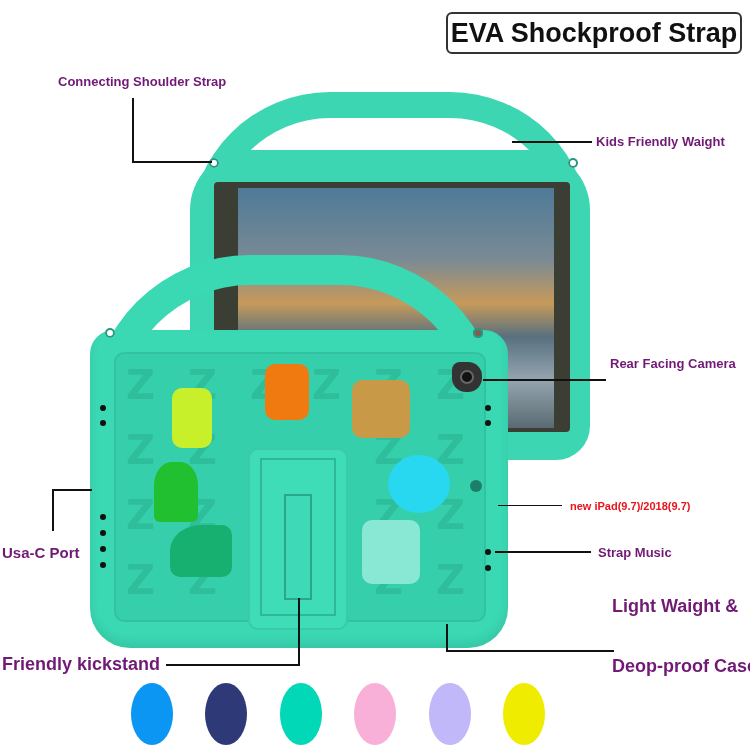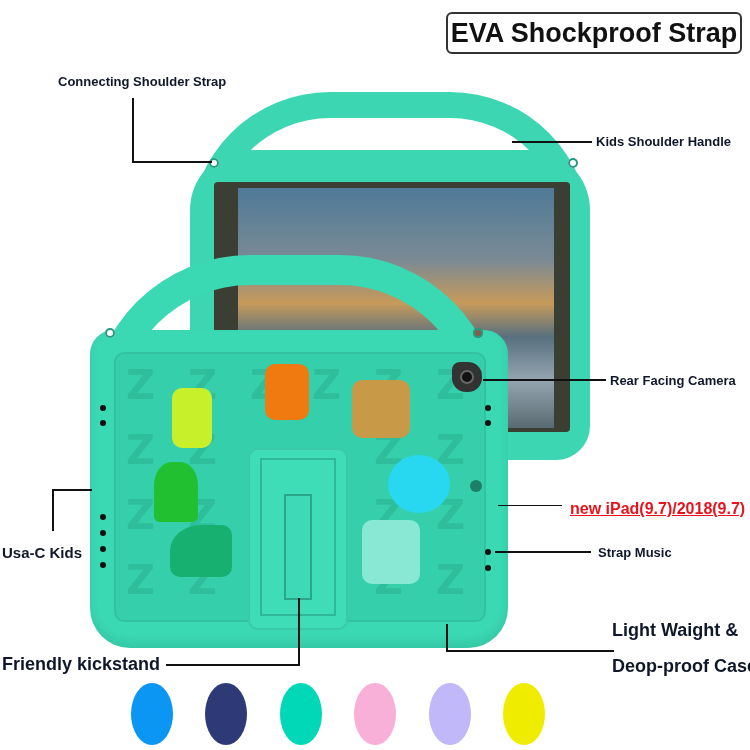--- a/index.html
+++ b/index.html
@@ -1,23 +1,23 @@
 <!DOCTYPE html>
 <html><head>
 <meta charset="utf-8">
 <style>
   html, body { margin:0; padding:0; background:#ffffff; }
   body { width:750px; height:750px; position:relative; overflow:hidden; font-family:"Liberation Sans", sans-serif; }
   .abs { position:absolute; }
   .title-box { left:446px; top:12px; width:296px; height:42px; border:2px solid #333; border-radius:6px; box-sizing:border-box; display:flex; align-items:center; justify-content:center; font-weight:bold; font-size:27px; color:#111; background:#fff; }
-  .label { font-weight:bold; color:#0f172a; white-space:nowrap; }
+  .label { font-weight:bold; color:#701a75; white-space:nowrap; }
   .lbl-sm { font-size:13px; }
   .lbl-md { font-size:15px; }
   .lbl-lg { font-size:18px; }
-  .lbl-red { color:#e8141c; font-size:16px;text-decoration:underline; }
+  .lbl-red { color:#e8141c; font-size:11px; }
   .line { background:#111; }
   
   .back-case { left:190px; top:150px; width:400px; height:310px; background:#3dd6b3; border-radius:60px 60px 34px 34px; }
   .back-handle { left:190px; top:92px; width:400px; height:140px; border:26px solid #3dd6b3; border-bottom:none; border-radius:200px 200px 0 0; box-sizing:border-box; }
   .screen-bezel { left:214px; top:182px; width:356px; height:250px; background:#3b3f33; border-radius:4px; }
   .screen { left:238px; top:188px; width:316px; height:240px; background:linear-gradient(180deg,#4f7a98 0%,#7a8a94 30%,#c79a5a 48%,#58707f 62%,#95a5b0 80%,#5a6a72 100%); }
   
   .front-handle { left:90px; top:255px; width:410px; height:160px; border:30px solid #3ad8b3; border-bottom:none; border-radius:210px 210px 0 0; box-sizing:border-box; }
   .front-case { left:90px; top:330px; width:418px; height:318px; background:#3ad8b3; border-radius:24px 24px 40px 40px; box-shadow: inset 0 -6px 10px rgba(0,0,0,0.08); }
   .front-panel { left:114px; top:352px; width:372px; height:270px; background:#36cfab; border-radius:10px; box-shadow: inset 0 0 0 2px rgba(0,0,0,0.06); }
@@ -93,41 +93,41 @@
 <div class="abs dot" style="left:485px;top:405px;"></div>
 <div class="abs dot" style="left:485px;top:420px;"></div>
 <div class="abs dot" style="left:485px;top:549px;"></div>
 <div class="abs dot" style="left:485px;top:565px;"></div>
 <div class="abs" style="left:470px;top:480px;width:12px;height:12px;border-radius:50%;background:#1e7f68;"></div>
 
 <div class="abs label lbl-sm" style="left:58px;top:74px;">Connecting Shoulder Strap</div>
 <div class="abs line" style="left:132px;top:98px;width:2px;height:64px;"></div>
 <div class="abs line" style="left:132px;top:161px;width:80px;height:2px;"></div>
 
-<div class="abs label lbl-sm" style="left:596px;top:134px;">Kids Shoulder Handle</div>
+<div class="abs label lbl-sm" style="left:596px;top:134px;">Kids Friendly Waight</div>
 <div class="abs line" style="left:512px;top:141px;width:80px;height:2px;"></div>
 
-<div class="abs label lbl-sm" style="left:610px;top:373px;">Rear Facing Camera</div>
+<div class="abs label lbl-sm" style="left:610px;top:356px;">Rear Facing Camera</div>
 <div class="abs line" style="left:483px;top:379px;width:123px;height:2px;"></div>
 
 <div class="abs label lbl-red" style="left:570px;top:500px;">new iPad(9.7)/2018(9.7)</div>
 <div class="abs line" style="left:498px;top:505px;width:64px;height:1px;"></div>
 
 <div class="abs label lbl-sm" style="left:598px;top:545px;">Strap Music</div>
 <div class="abs line" style="left:495px;top:551px;width:96px;height:2px;"></div>
 
-<div class="abs label lbl-md" style="left:2px;top:544px;">Usa-C Kids</div>
+<div class="abs label lbl-md" style="left:2px;top:544px;">Usa-C Port</div>
 <div class="abs line" style="left:52px;top:489px;width:2px;height:42px;"></div>
 <div class="abs line" style="left:52px;top:489px;width:40px;height:2px;"></div>
 
 <div class="abs label lbl-lg" style="left:2px;top:654px;">Friendly kickstand</div>
 <div class="abs line" style="left:166px;top:664px;width:134px;height:2px;"></div>
 <div class="abs line" style="left:298px;top:598px;width:2px;height:68px;"></div>
 
-<div class="abs label lbl-lg" style="left:612px;top:620px;">Light Waight &amp;</div>
+<div class="abs label lbl-lg" style="left:612px;top:596px;">Light Waight &amp;</div>
 <div class="abs label lbl-lg" style="left:612px;top:656px;">Deop-proof Case</div>
 <div class="abs line" style="left:446px;top:624px;width:2px;height:28px;"></div>
 <div class="abs line" style="left:446px;top:650px;width:168px;height:2px;"></div>
 
 <div class="abs swatch" style="left:131px;background:#0a96f2;"></div>
 <div class="abs swatch" style="left:205px;background:#2e3a78;"></div>
 <div class="abs swatch" style="left:280px;background:#00d8b8;"></div>
 <div class="abs swatch" style="left:354px;background:#f8b0d8;"></div>
 <div class="abs swatch" style="left:429px;background:#c0b8f8;"></div>
 <div class="abs swatch" style="left:503px;background:#f0ec00;"></div>

